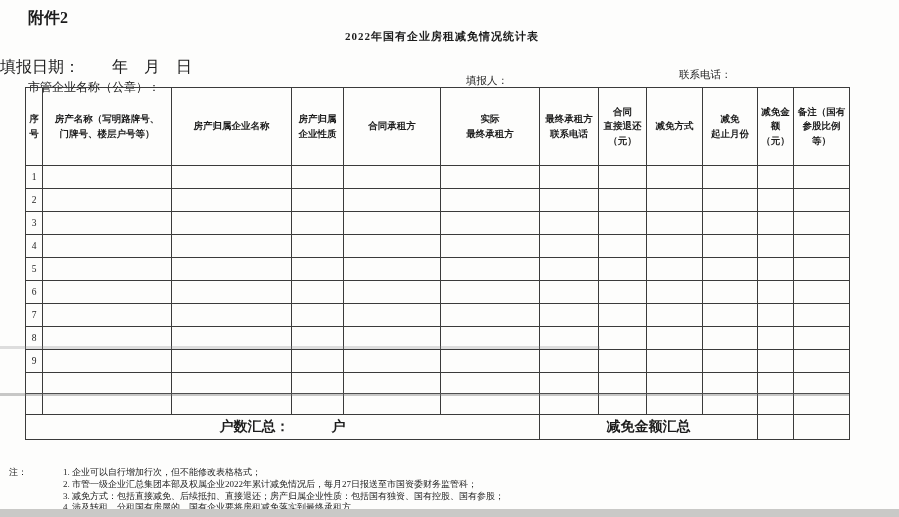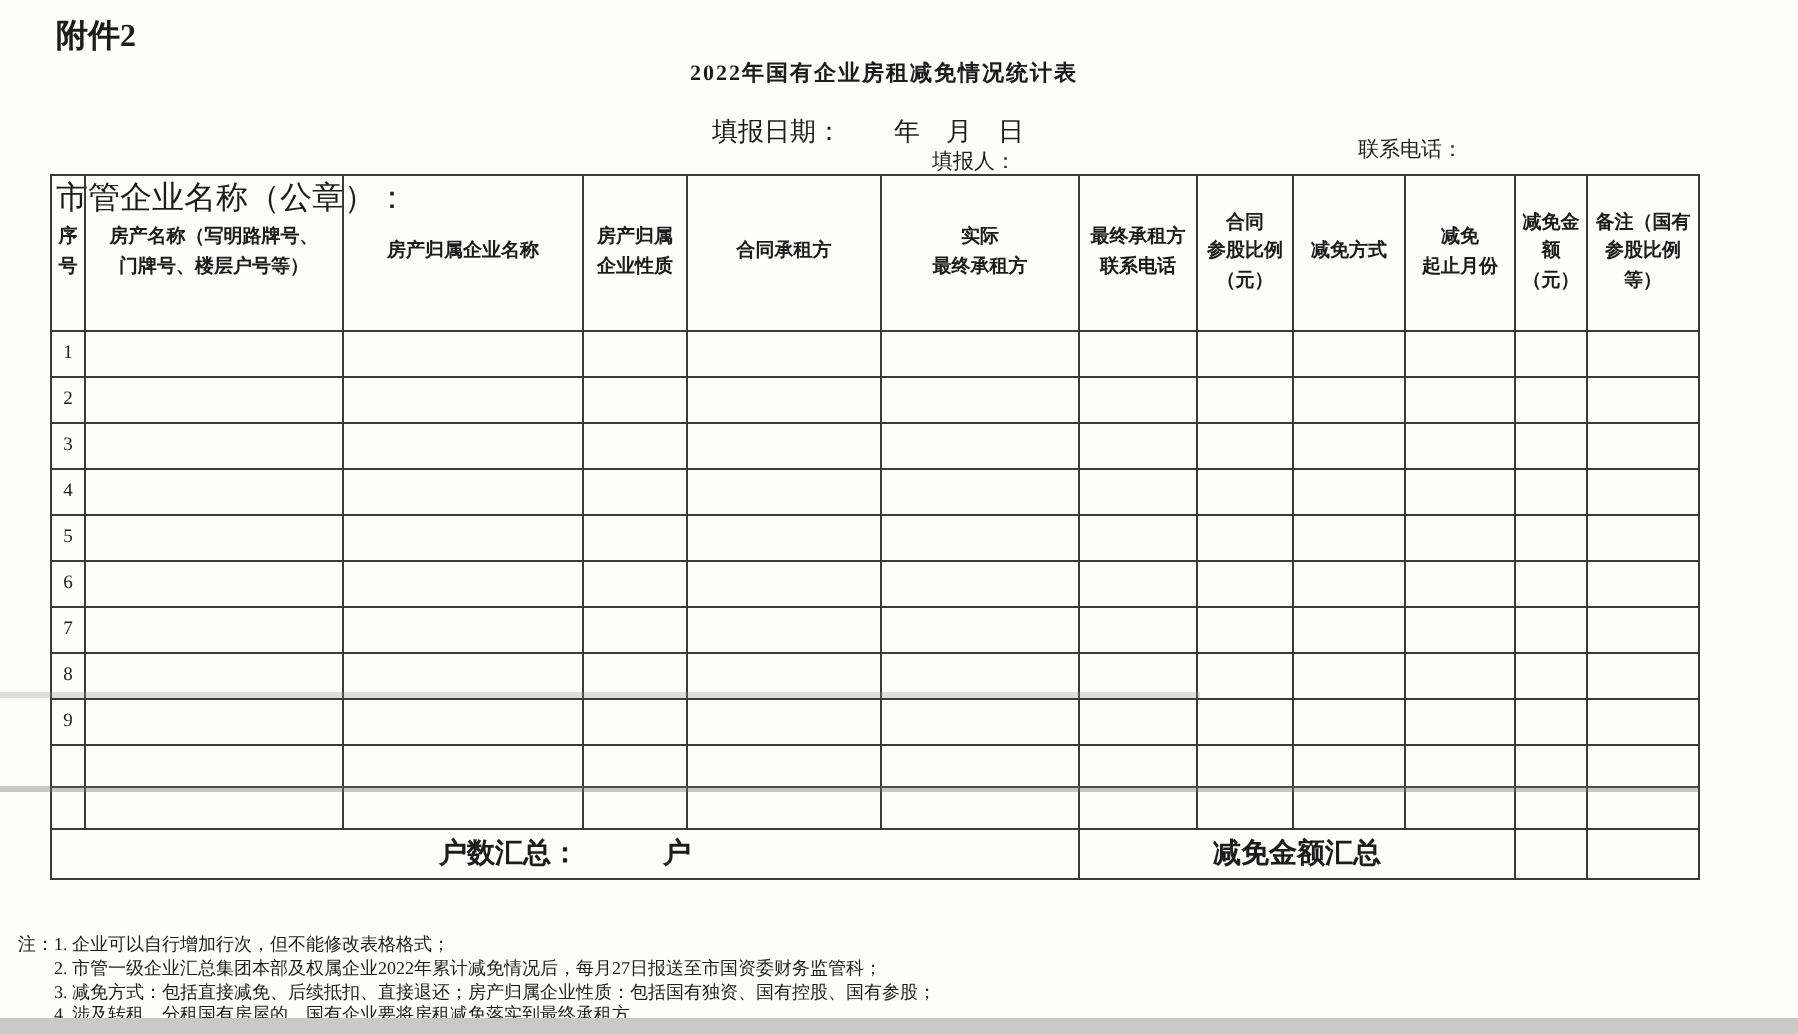--- a/index.html
+++ b/index.html
@@ -7,24 +7,24 @@
     width:899px; height:517px; position:relative; overflow:hidden;
     background:#fdfdfc; color:#1c1c1c;
     font-family:"Liberation Serif","DejaVu Serif",serif;
   }
   .attachment { position:absolute; left:28px; top:8px; font-size:16px; font-weight:bold; }
   .title {
     position:absolute; left:0; top:29px; width:884px; text-align:center;
     font-size:11px; font-weight:bold; letter-spacing:1px;
   }
   .date-line {
-    position:absolute; left:0; top:57px; width:868px; text-align:center;
-    font-size:13px;
-  }
-  .company-label { position:absolute; left:28px; top:89px; font-size:16px; }
+    position:absolute; left:0; top:57px; width:868px; 
+    font-size:16px;
+  }
+  .company-label { position:absolute; left:28px; top:79px; font-size:12px; }
   .filler-label  { position:absolute; left:466px; top:74px; font-size:10.5px; }
   .phone-label   { position:absolute; left:679px; top:68px; font-size:10.5px; }
 
   table.stat-table {
     position:absolute; left:25px; top:87px; width:824px;
     border-collapse:collapse; table-layout:fixed;
   }
   .stat-table th, .stat-table td {
     border:1px solid #3b3b3b; padding:0; overflow:hidden;
   }
@@ -38,21 +38,21 @@
   .stat-table tbody tr.short td { height:20px; }
   .stat-table tfoot td {
     height:24px; font-size:14px; font-weight:bold; text-align:center; vertical-align:middle;
   }
 
   .notes {
     position:absolute; left:9px; top:467px; font-size:9px; line-height:11.8px;
     display:flex; white-space:nowrap;
   }
   .notes .prefix { flex:0 0 auto; }
-  .note-item { white-space:nowrap; }
+  .note-item { white-space:nowrap;margin-left:36px; }
 
   .artifact { position:absolute; pointer-events:none; }
   .streak-1 { left:0; top:346px; width:600px; height:3px; background:rgba(140,140,140,0.28); }
   .streak-2 { left:0; top:393px; width:849px; height:3px; background:rgba(110,110,110,0.38); }
   .bottom-band { left:0; bottom:0; width:899px; height:8px; background:#c9c9c7; }
 </style>
 </head>
 <body>
 
 <div class="attachment">附件2</div>
@@ -88,21 +88,21 @@
 门牌号、楼层户号等）</th>
         <th>房产归属企业名称</th>
         <th>房产归属
 企业性质</th>
         <th>合同承租方</th>
         <th>实际
 最终承租方</th>
         <th>最终承租方
 联系电话</th>
         <th>合同
-参股比例
+直接退还
 （元）</th>
         <th>减免方式</th>
         <th>减免
 起止月份</th>
         <th>减免金额
 （元）</th>
         <th>备注（国有
 参股比例
 等）</th>
       </tr>

